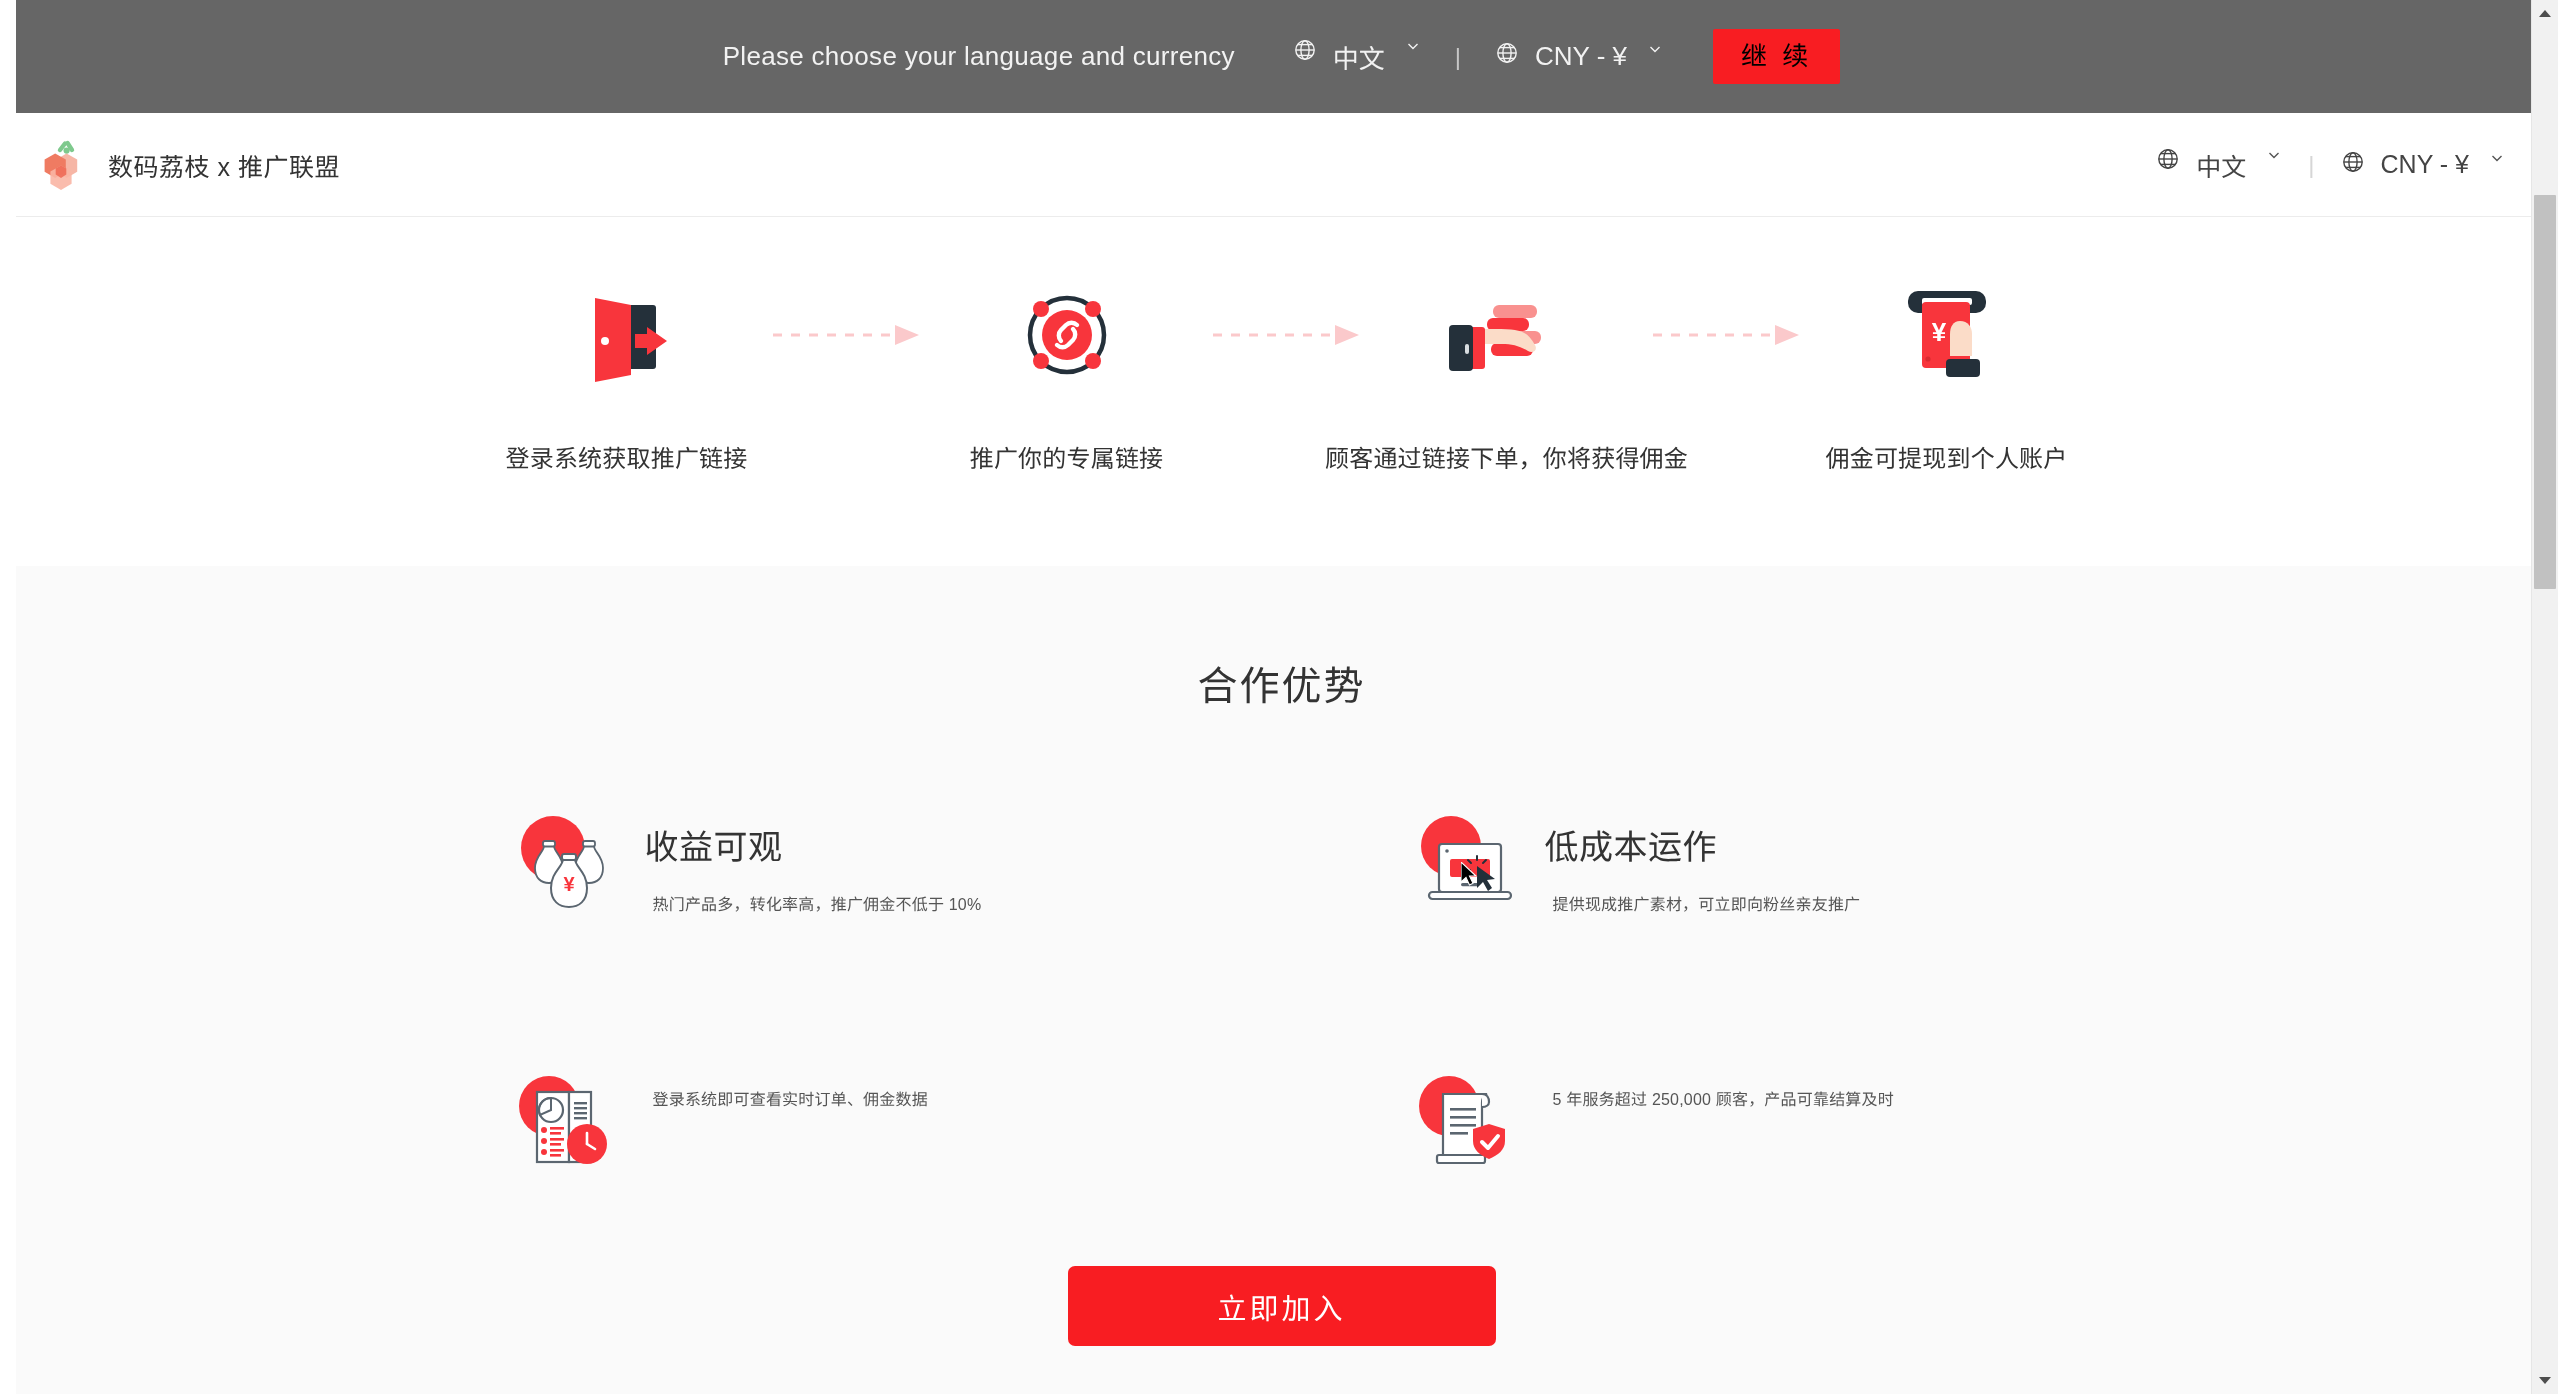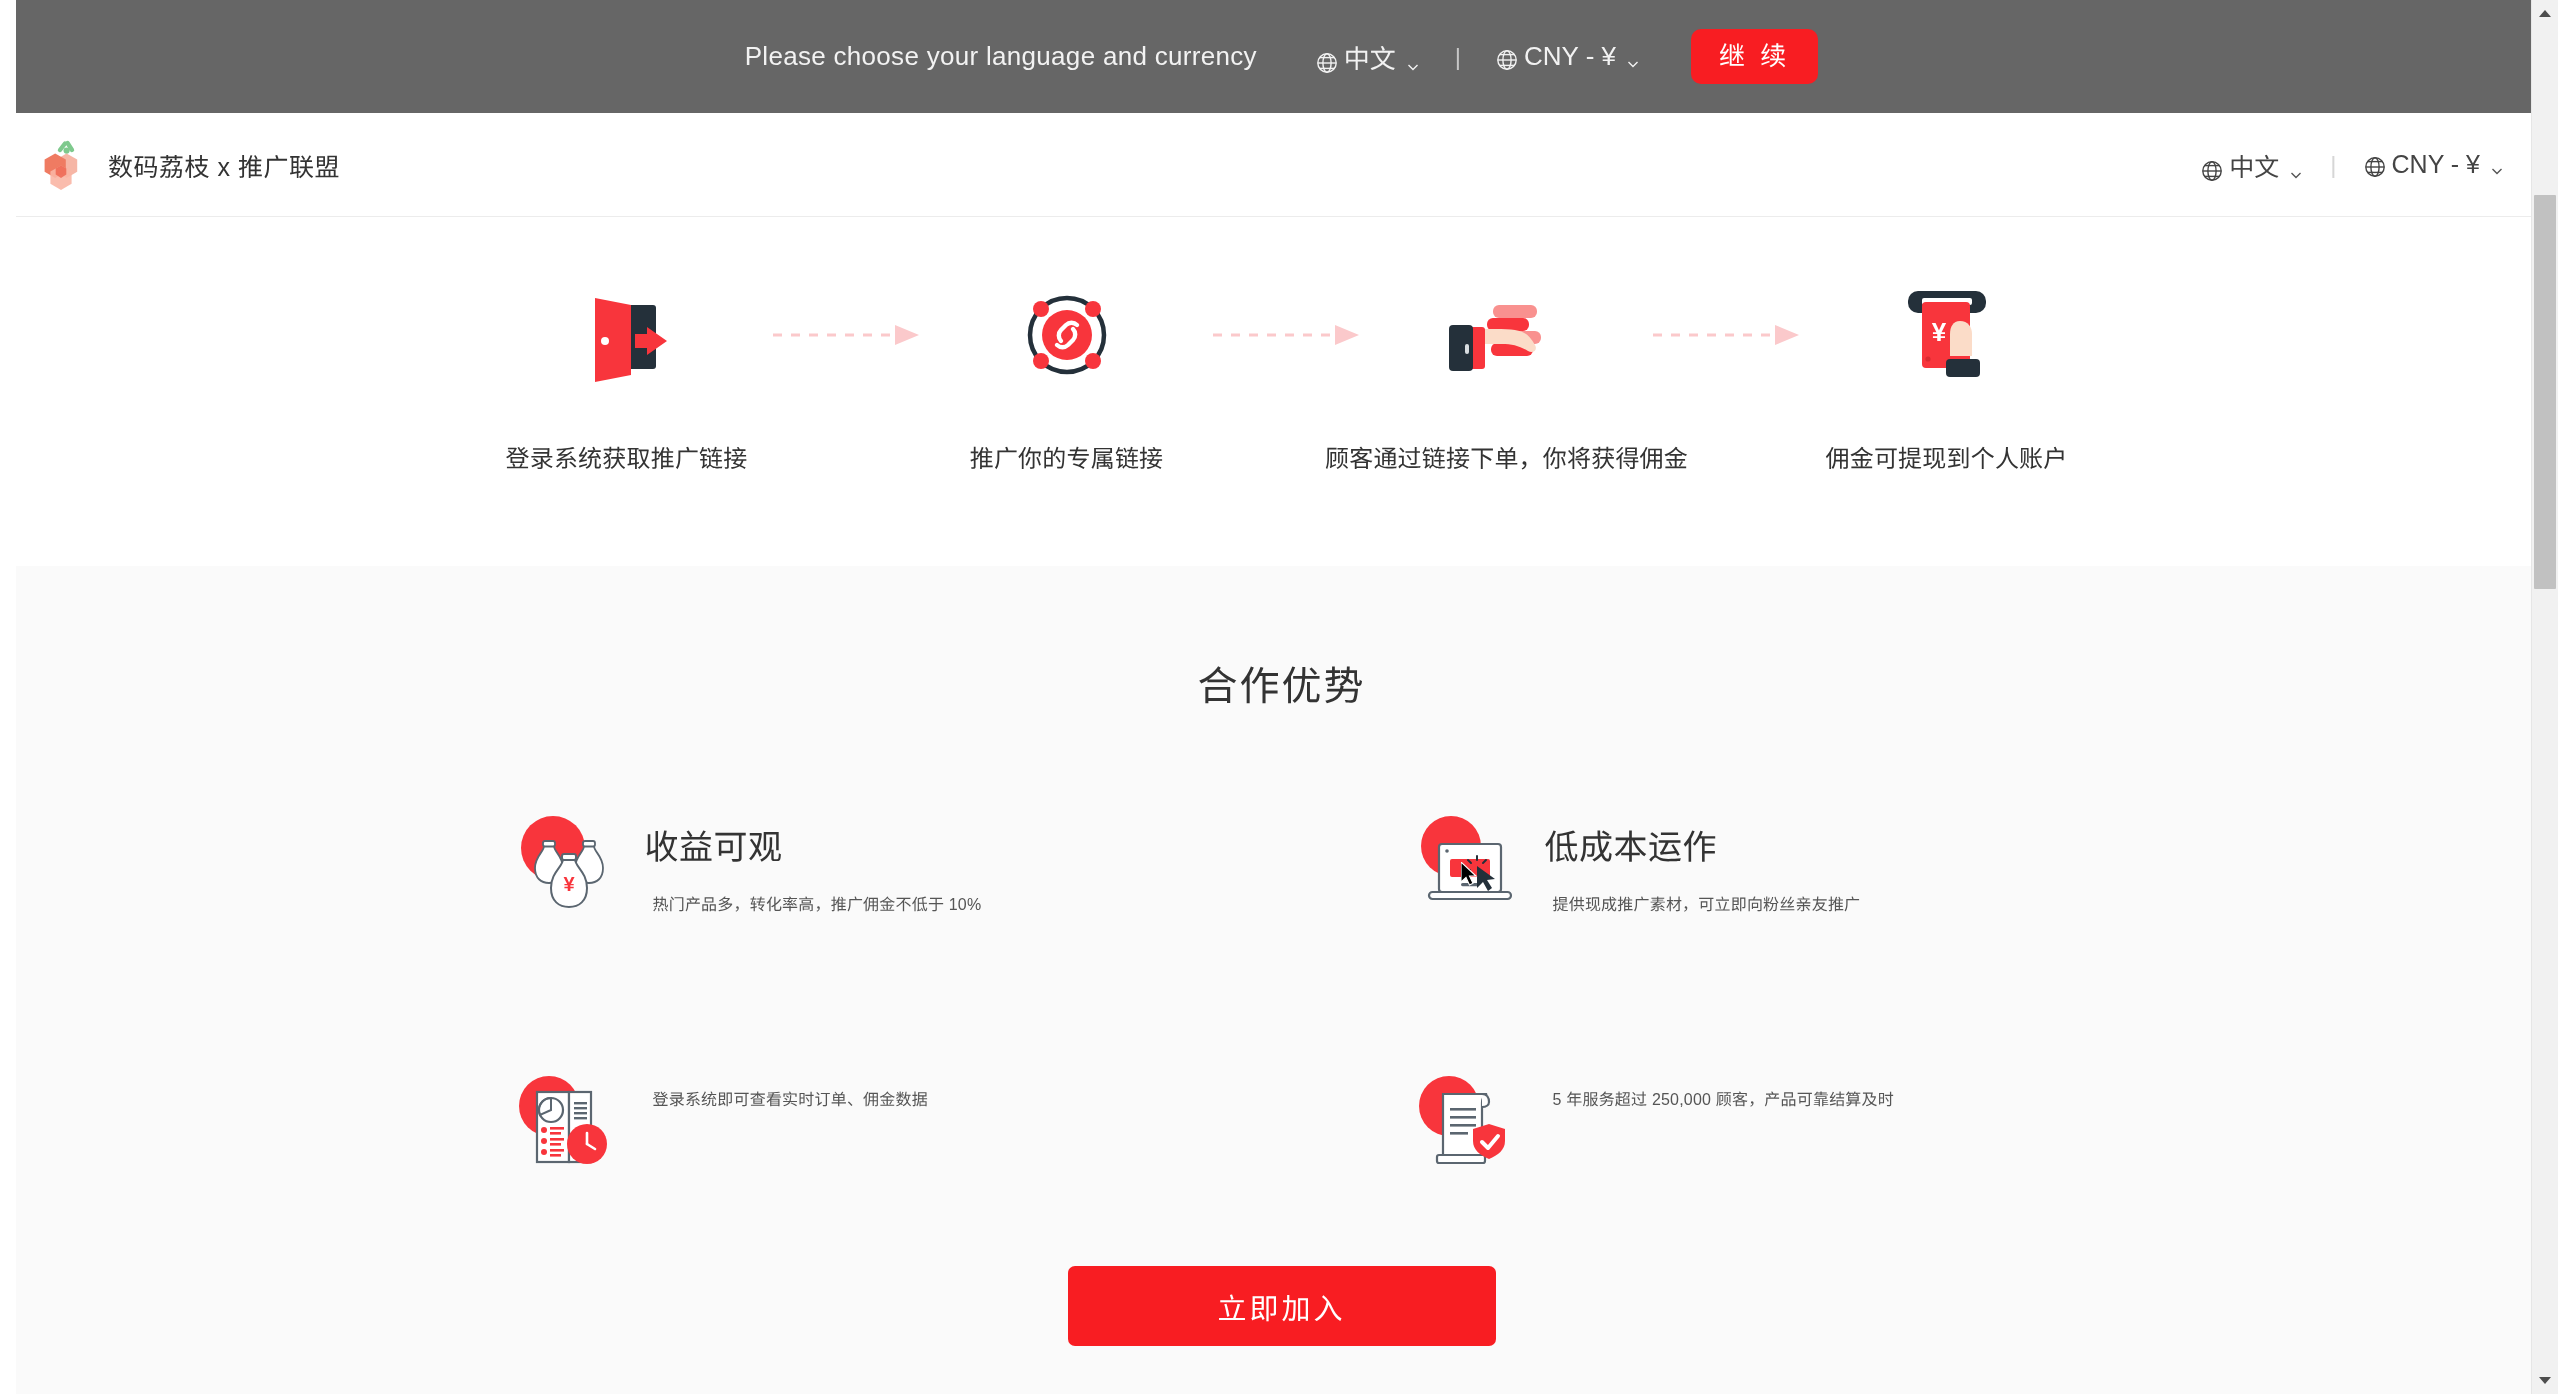--- a/index.html
+++ b/index.html
@@ -42,22 +42,22 @@
     box-sizing: border-box;
   }
   .langbar-text {
     color: #f2f2f2;
     font-size: 26px;
     letter-spacing: .3px;
     white-space: nowrap;
   }
   .lang-sel {
     display: flex;
-    align-items: flex-end;
-    gap: 5px;
+    align-items: flex-start;
+    gap: 16px;
     color: #f2f2f2;
     font-size: 26px;
     white-space: nowrap;
     cursor: pointer;
   }
   .langbar .lang-sel:first-of-type { margin-left: 58px; }
   .langbar-sep {
     color: #d9d9d9;
     font-size: 24px;
     margin: 0 34px;
@@ -74,29 +74,29 @@
     display: inline-block;
     width: 16px;
     height: 16px;
     margin-left: 4px;
     flex: 0 0 auto;
   }
   .chev svg { display: block; width: 16px; height: 16px; }
   .btn-continue {
     margin-left: 50px;
     background: #f81d22;
-    color: #ffffff;
+    color: #000000;
     border: none;
     font-family: inherit;
     font-size: 26px;
     letter-spacing: 4px;
     padding: 0 28px;
     height: 55px;
     line-height: 55px;
-    border-radius: 10px;
+    border-radius: 2px;
     cursor: pointer;
     white-space: nowrap;
   }
 
   
   .siteheader {
     height: 104px;
     background: #ffffff;
     border-bottom: 1px solid #ececec;
     display: flex;

